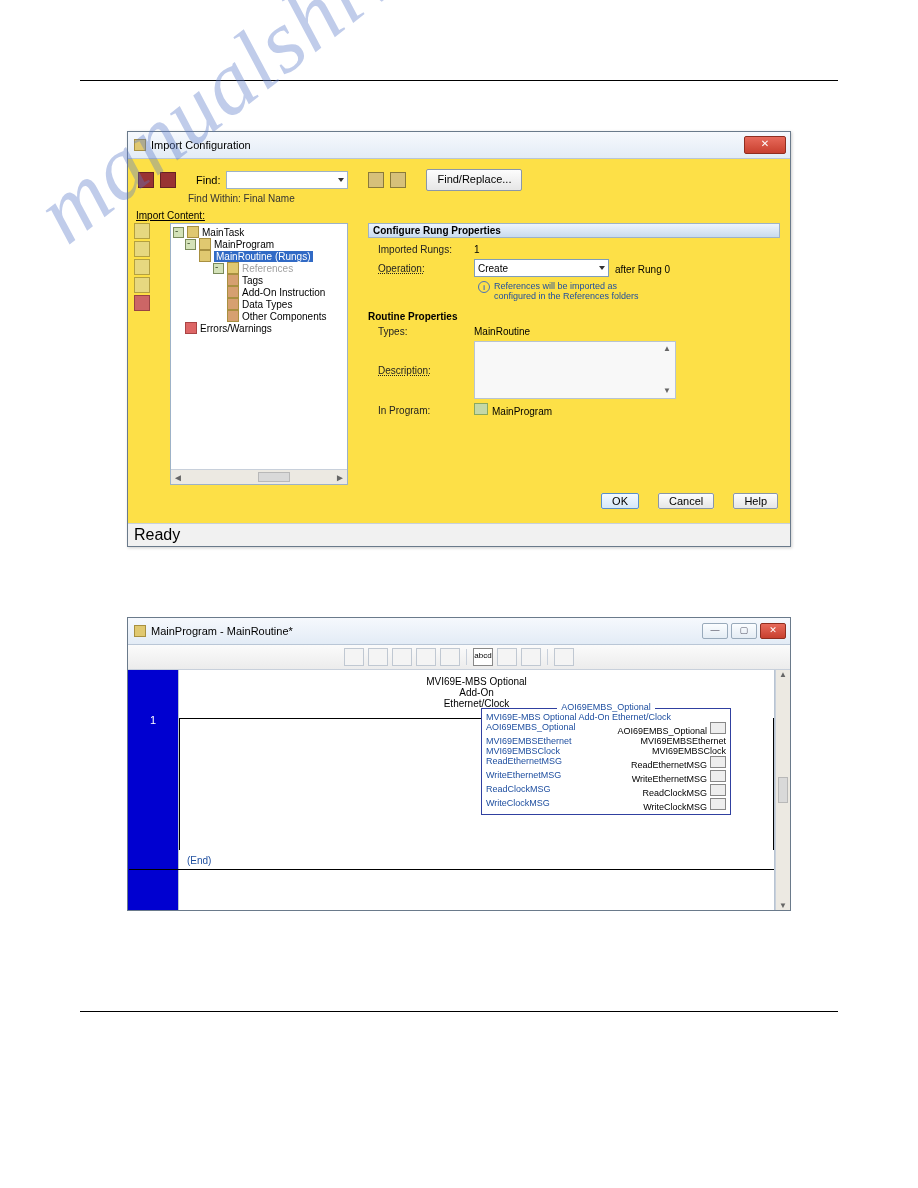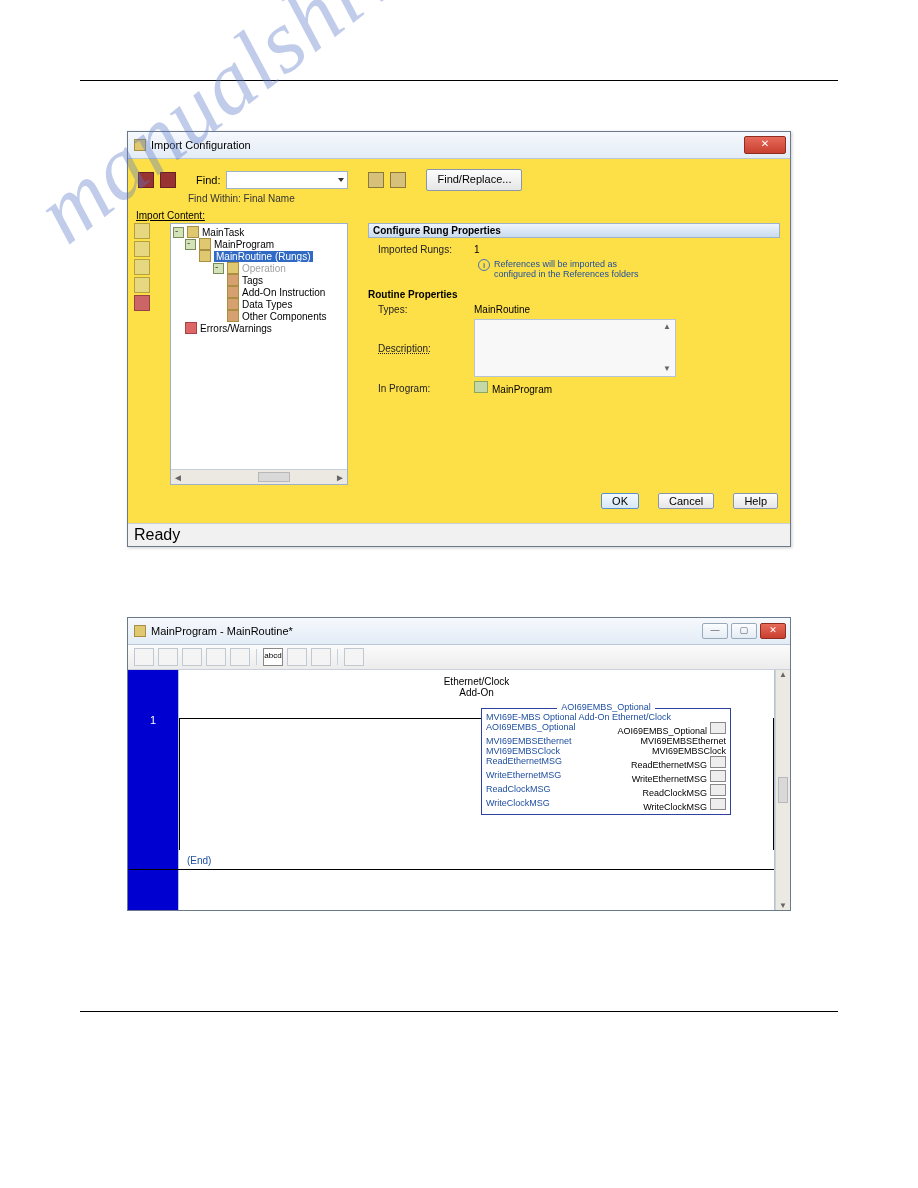--- a/index.html
+++ b/index.html
@@ -220,21 +220,21 @@
     height:20px;
     border-bottom:1px solid #b9c6d6;
   }
   .win-ctrls { display:flex; gap:3px; }
   .wc { width:24px; height:14px; border:1px solid #9ab; background:linear-gradient(#fbfdff,#e4ecf4); border-radius:2px; text-align:center; font-size:9px; line-height:13px; color:#556;}
   .wc.close { background:linear-gradient(#e76a5b,#c8402f); border-color:#8f2e20; color:#fff;}
   .editor-toolbar {
     border-bottom:1px solid #c8d0db;
     background:linear-gradient(#fbfbfb,#ececec);
     padding:3px 6px;
-    display:flex; gap:4px; align-items:center;
+    display:flex; gap:4px; align-items:center;justify-content:center;
   }
   .tb-ico { width:18px; height:16px; border:1px solid #c0c8d2; background:#f4f4f4; }
   .tb-ico.boxed { border:1px solid #888; background:#fff; font-size:8px; text-align:center; line-height:14px;}
   .tb-sep { width:1px; height:16px; background:#c8d0db; margin:0 2px;}
   .editor-body { display:flex; height:240px; }
   .rung-no-col {
     width:50px;
     background:#0000d0;
     color:#fff;
     font-size:11px;
@@ -382,21 +382,21 @@
                 <span class="node-ico"></span>
                 <span>MainProgram</span>
               </div>
           <div class="tree-line tree-indent2">
                 <span class="node-ico"></span>
                 <span class="tree-sel">MainRoutine (Rungs)</span>
               </div>
           <div class="tree-line tree-indent3">
                 <span class="sq"></span>
                 <span class="node-ico"></span>
-                <span class="tree-dim">Operation</span>
+                <span class="tree-dim">References</span>
               </div>
           <div class="tree-line tree-indent4">
                 <span class="node-ico tag"></span>
                 <span>Tags</span>
               </div>
           <div class="tree-line tree-indent4">
                 <span class="node-ico tag"></span>
                 <span>Add-On Instruction</span>
               </div>
           <div class="tree-line tree-indent4">
@@ -416,20 +416,28 @@
                 <span class="thumb"></span>
                 <span class="arrow">►</span>
           </div>
         </div>
 
         <div class="right-props">
           <div class="section-head">Configure Rung Properties</div>
           <div class="prop-row">
             <div class="prop-label">Imported Rungs:</div>
             <div>1</div>
+          </div>
+          <div class="prop-row">
+            <div class="prop-label u">Operation:</div>
+            <div class="combo">
+              <span>Create</span>
+              <span class="caret"></span>
+            </div>
+            <div style="padding-top:2px;">after Rung 0</div>
           </div>
           <div class="info-msg">
             <span class="info-ico">i</span>
             <span>
               <span>References will be imported as</span><br>
               <span>configured in the References folders</span>
             </span>
           </div>
 
           <div class="subhead">Routine Properties</div>
@@ -484,22 +492,23 @@
       <span class="tb-ico"></span>
       <span class="tb-sep"></span>
       <span class="tb-ico"></span>
     </div>
     <div class="editor-body">
       <div class="rung-no-col">
         <span>1</span>
       </div>
       <div class="ladder-area">
         <div class="hdr">
+          <div>MVI69E-MBS Optional</div>
+          <div>Add-On</div>
           <div>Ethernet/Clock</div>
-          <div>Add-On</div>
         </div>
         <div class="ladder-rails">
           <div class="hline"></div>
           <div class="aoi-block">
             <div class="aoi-title">AOI69EMBS_Optional</div>
             <div class="aoi-row">
                   <span class="l">MVI69E-MBS Optional Add-On Ethernet/Clock</span>
                   <span class="r"></span>
                 </div>
             <div class="aoi-row">

